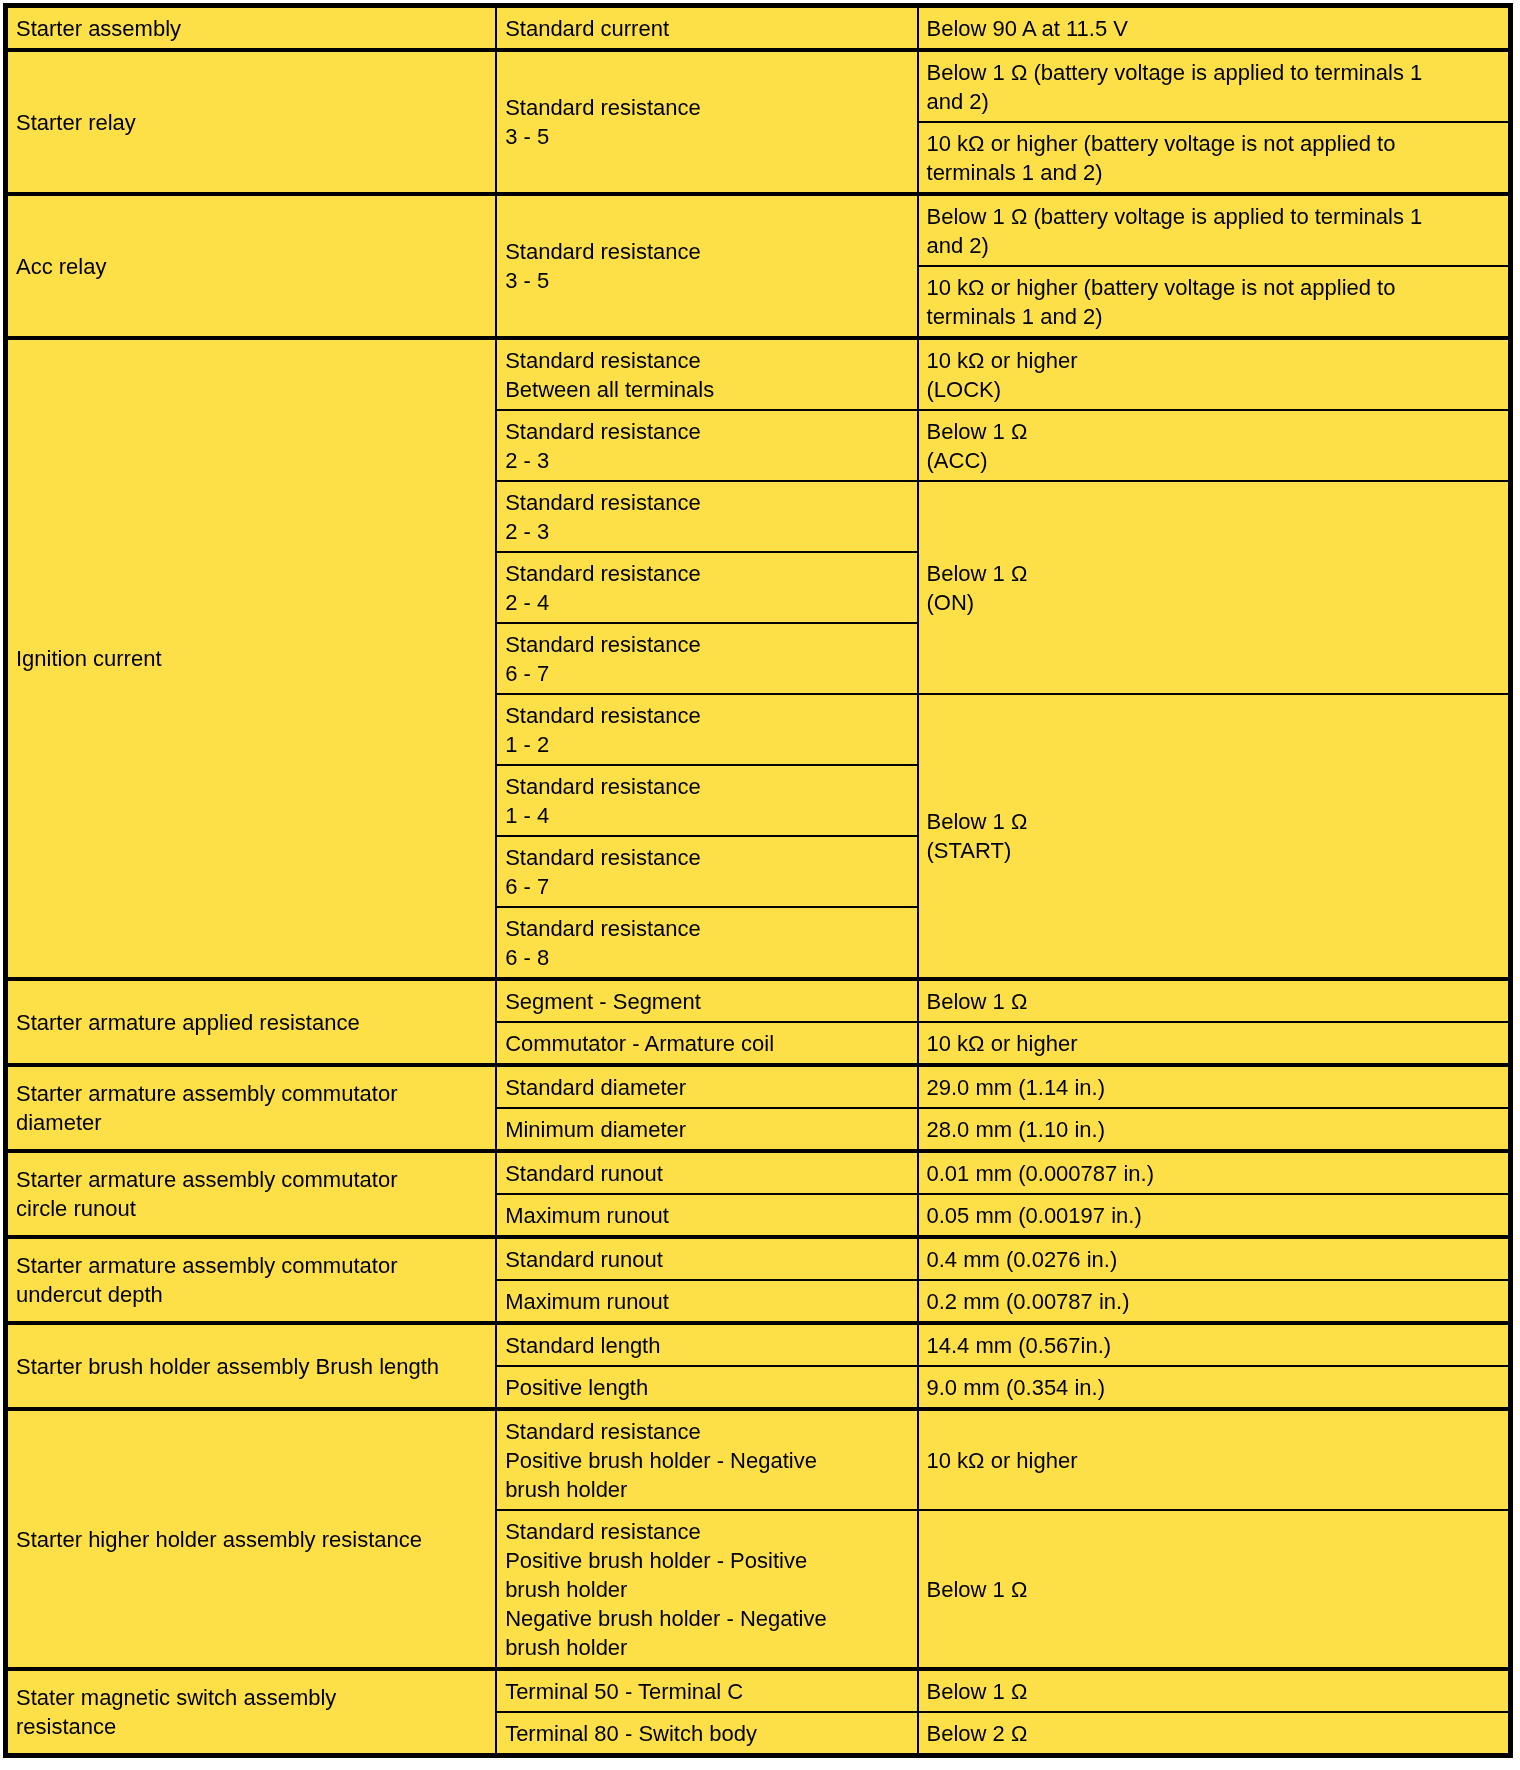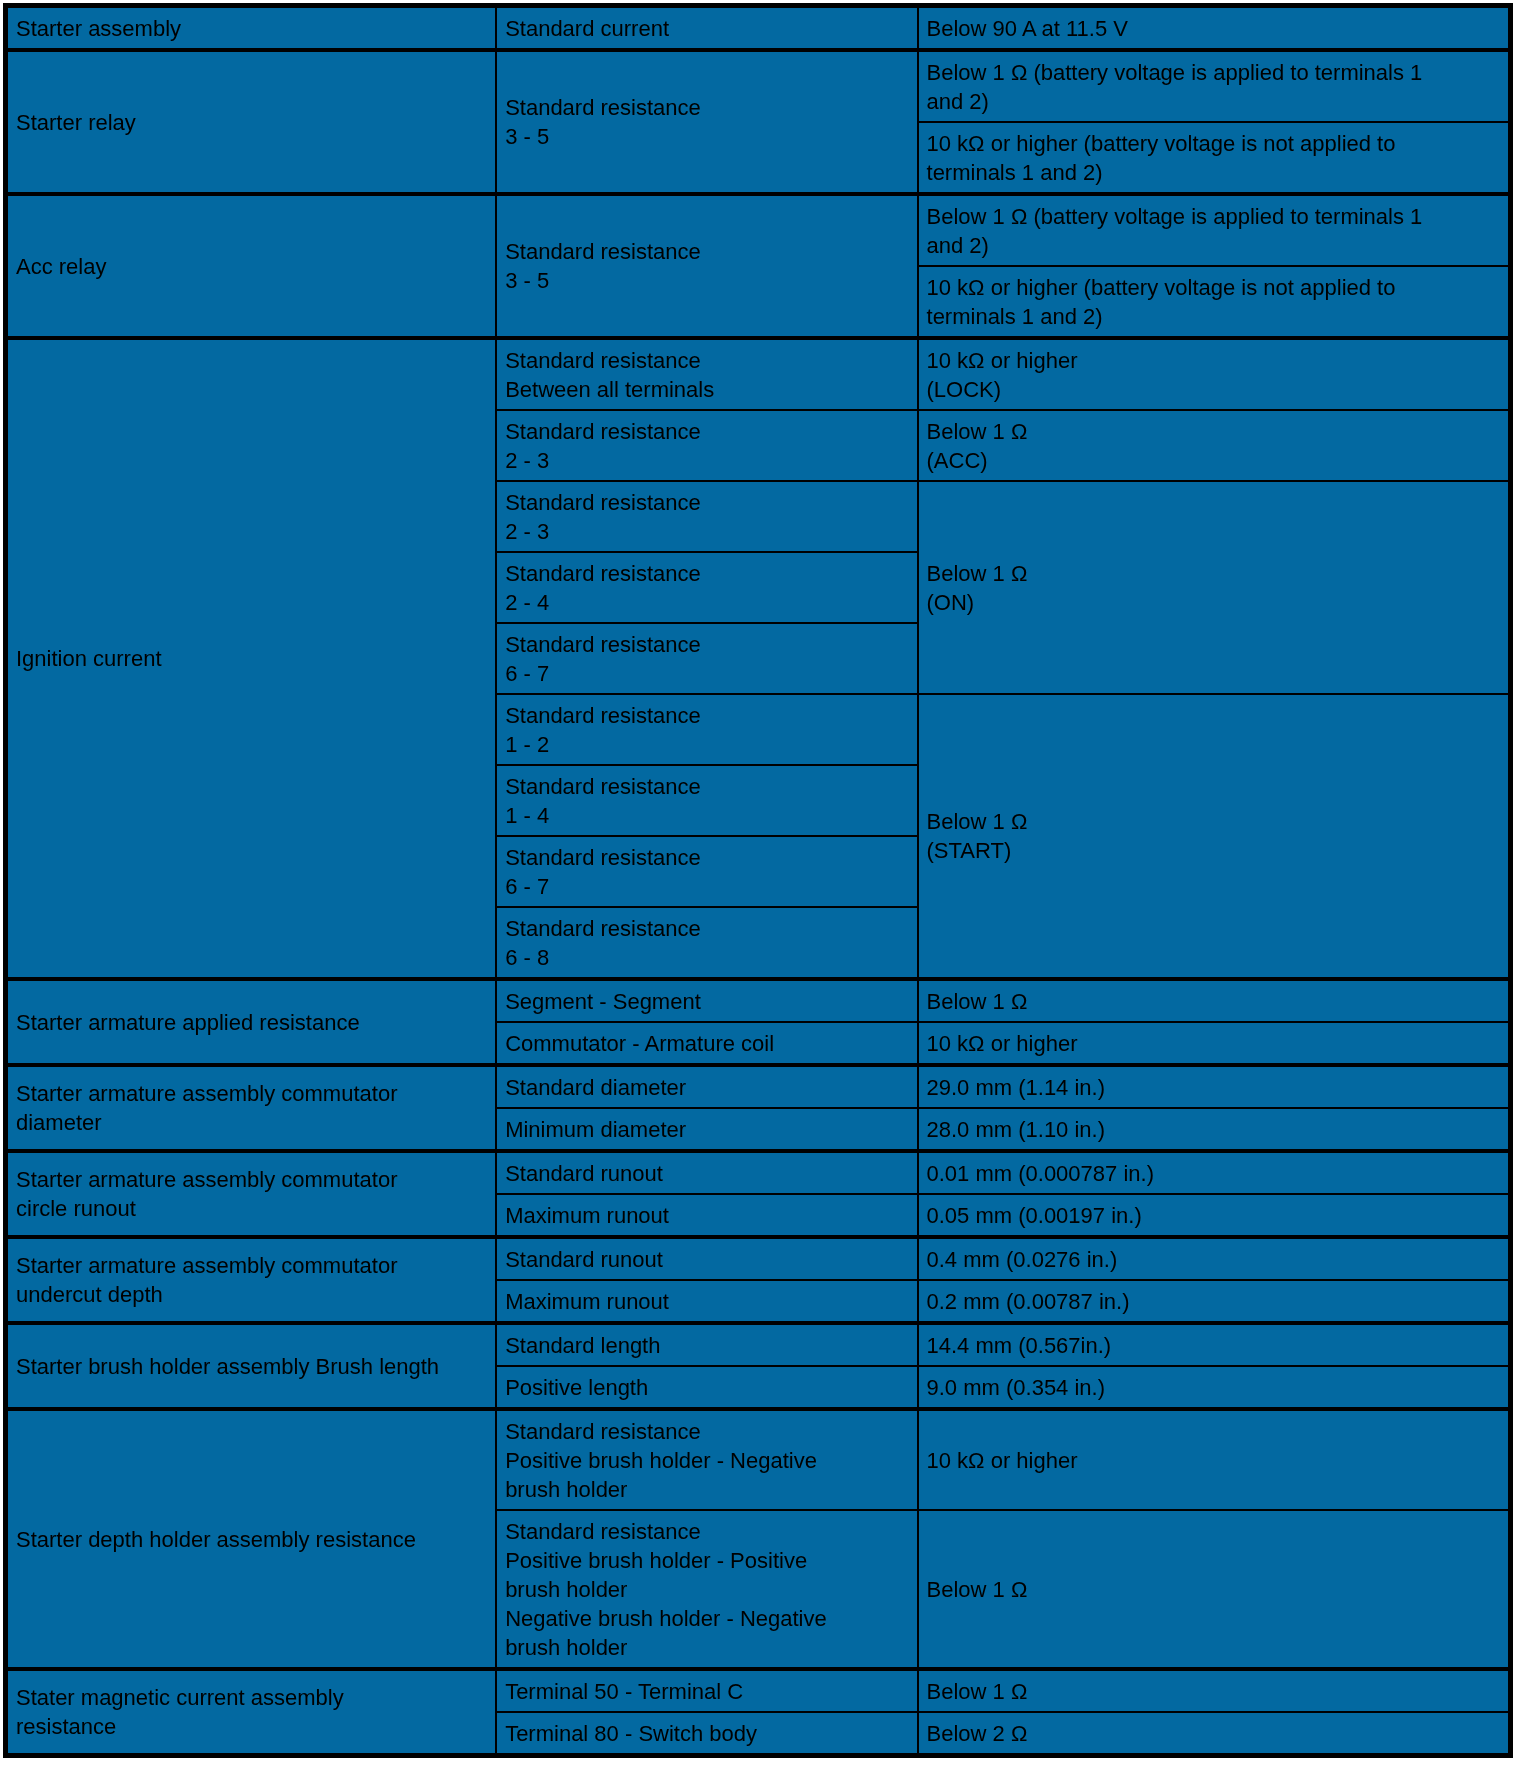--- a/index.html
+++ b/index.html
@@ -16,21 +16,21 @@
     padding: 3px;
   }
   table.spec {
     border-collapse: collapse;
     table-layout: fixed;
     width: 1510px;
     border: 5px solid #000;
     font-family: "Liberation Sans", sans-serif;
     font-size: 22px;
     color: #000;
-    background: #0369a1;
+    background: #fde047;
   }
   col.c1 { width: 32.6%; }
   col.c2 { width: 28.0%; }
   col.c3 { width: 39.4%; }
   td {
     border: 2px solid #000;
     padding: 5.5px 8px;
     vertical-align: middle;
     text-align: left;
     line-height: 29px;
@@ -165,36 +165,36 @@
         <tr class="sec-top">
           <td rowspan="2">Starter brush holder assembly Brush length</td>
           <td>Standard length</td>
           <td>14.4 mm (0.567in.)</td>
         </tr>
         <tr>
           <td>Positive length</td>
           <td>9.0 mm (0.354 in.)</td>
         </tr>
         <tr class="sec-top">
-          <td rowspan="2">Starter depth holder assembly resistance</td>
+          <td rowspan="2">Starter higher holder assembly resistance</td>
           <td>Standard resistance
 Positive brush holder - Negative
 brush holder</td>
           <td>10 kΩ or higher</td>
         </tr>
         <tr>
           <td>Standard resistance
 Positive brush holder - Positive
 brush holder
 Negative brush holder - Negative
 brush holder</td>
           <td>Below 1 Ω</td>
         </tr>
         <tr class="sec-top">
-          <td rowspan="2">Stater magnetic current assembly
+          <td rowspan="2">Stater magnetic switch assembly
 resistance</td>
           <td>Terminal 50 - Terminal C</td>
           <td>Below 1 Ω</td>
         </tr>
         <tr>
           <td>Terminal 80 - Switch body</td>
           <td>Below 2 Ω</td>
         </tr>
       </tbody>
   </table>

